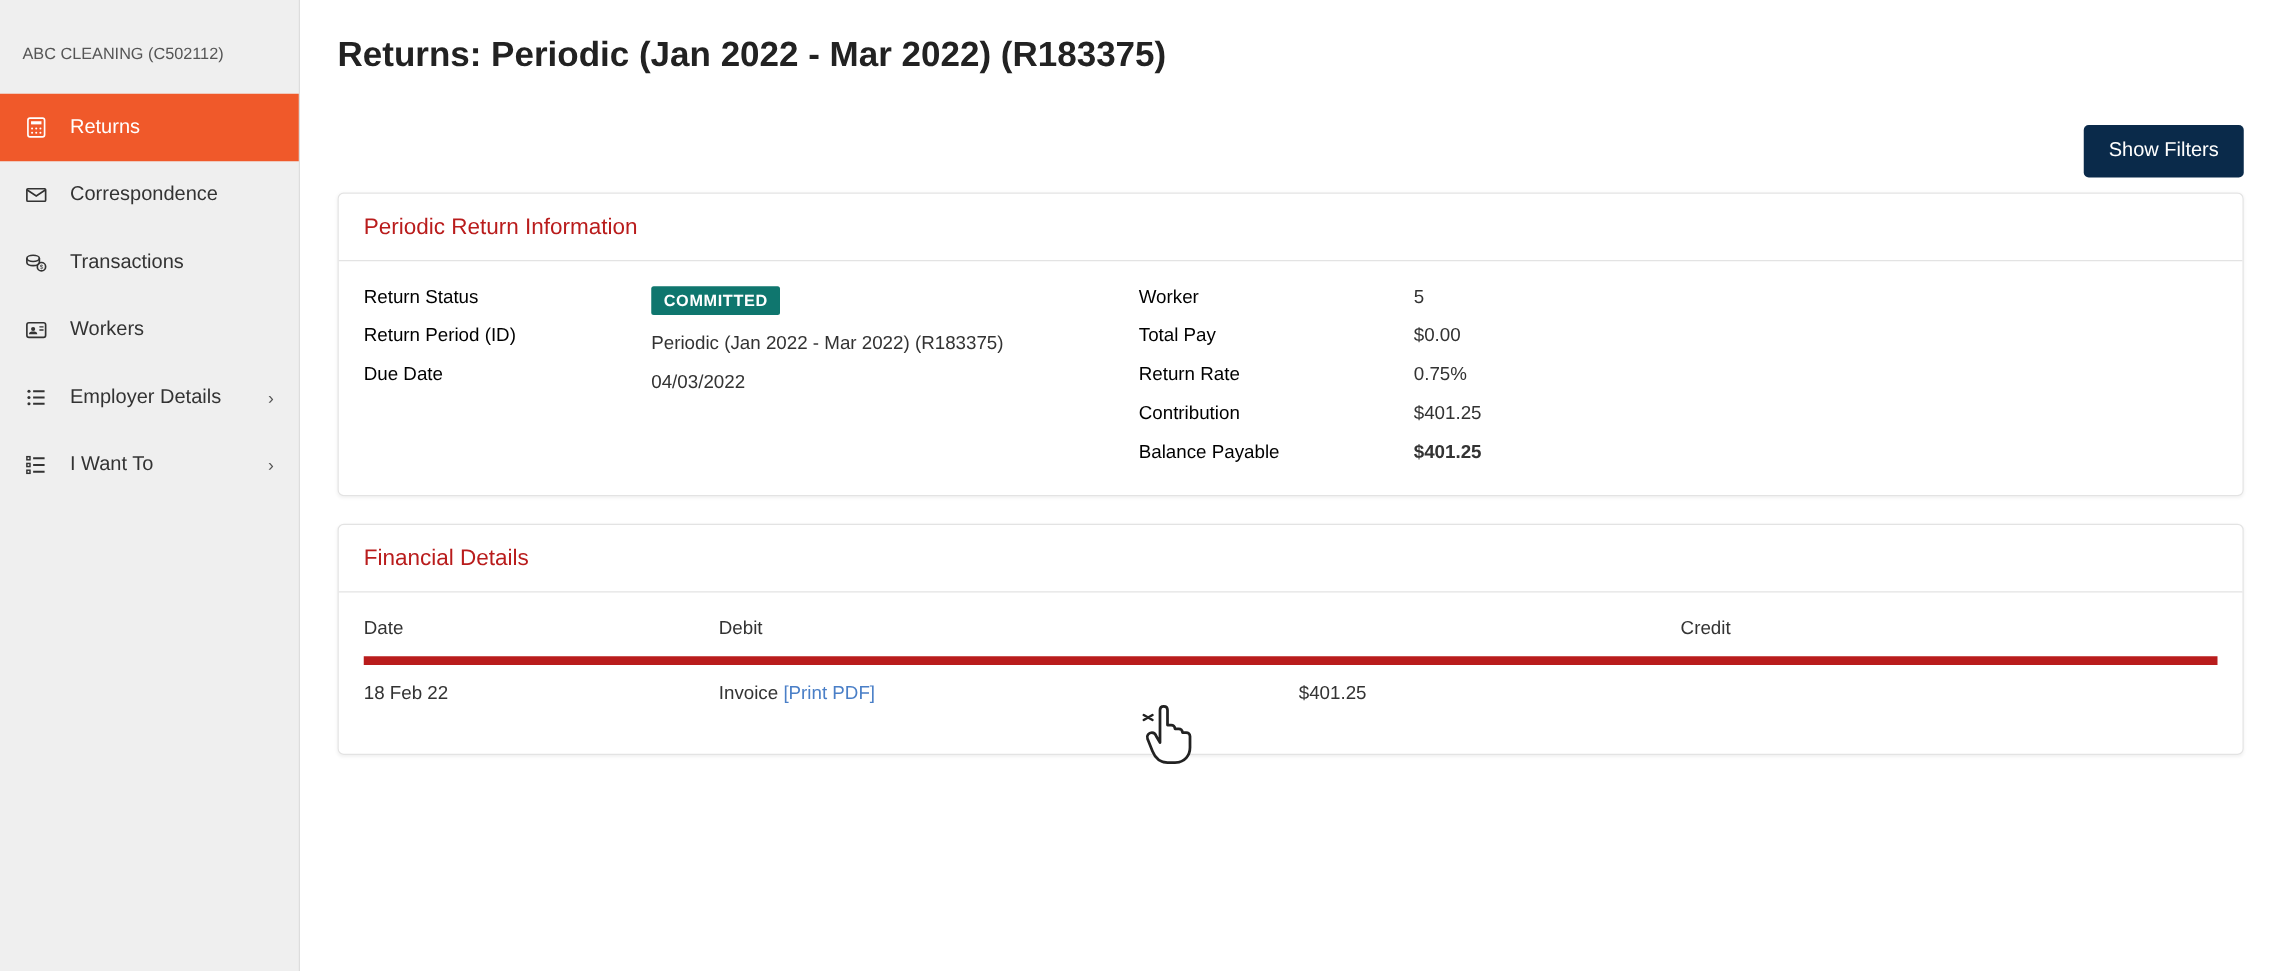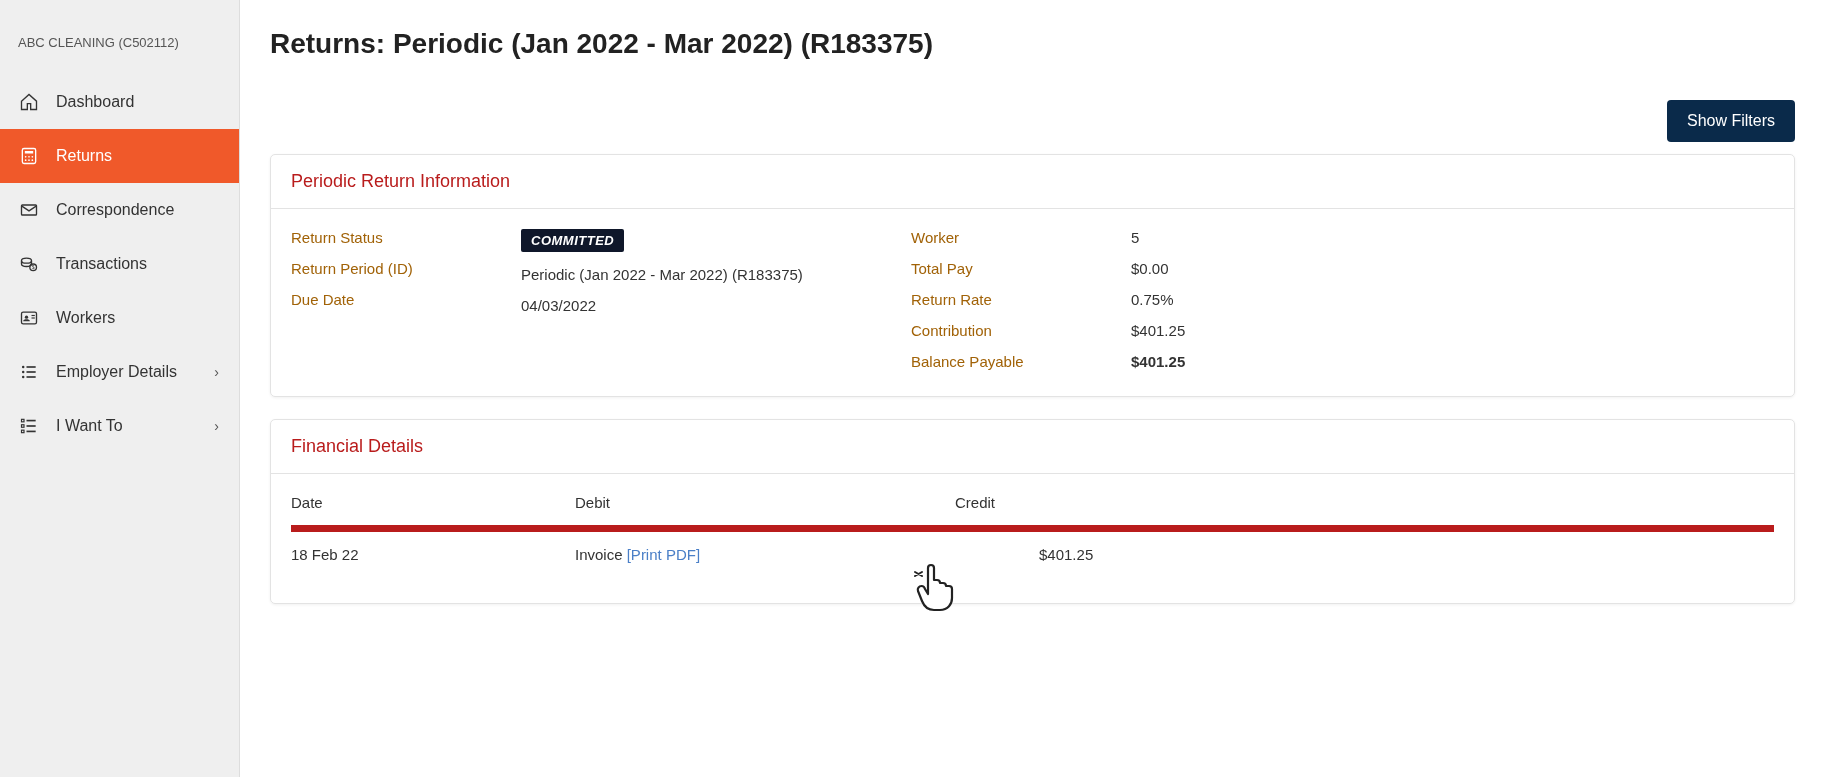--- a/index.html
+++ b/index.html
@@ -111,85 +111,76 @@
       display: flex;
       flex-direction: column;
       gap: 14px;
     }
     .info-col.labels-left { width: 200px; }
     .info-col.values-left { width: 360px; }
     .info-col.labels-right { width: 190px; }
     .info-col.values-right { flex: 1; }
     .info-label {
       font-size: 15px;
-      color: #a16207;
+      color: #000000;
     }
     .info-value {
       font-size: 15px;
       color: #333;
     }
     .info-value.bold {
       font-weight: bold;
     }
     .status-badge {
-      background: #0f172a;
+      background: #0f766e;
       color: #ffffff;
       display: inline-block;
       padding: 4px 10px;
       font-size: 13px;
       font-weight: bold;
       border-radius: 2px;
       letter-spacing: 0.5px;
-      font-style: italic;
     }
     .fin-table {
       width: 100%;
     }
     .fin-header {
       display: flex;
       padding: 0 0 14px 0;
       border-bottom: 7px solid #b91c1c;
       color: #333;
       font-size: 15px;
     }
     .fin-row {
       display: flex;
       padding: 14px 0;
       font-size: 15px;
       color: #333;
     }
     .col-date { width: 284px; }
     .col-desc { width: 464px; }
     .col-debit { width: 380px; }
-    .col-credit { flex: 1; text-align: left; }
+    .col-credit { flex: 1; text-align: center; }
     .print-link {
       color: #4a7fc7;
       cursor: pointer;
     }
     .cursor-hand {
       position: absolute;
       left: 670px;
       top: 560px;
       pointer-events: none;
     }
   </style>
 </head>
 <body>
 
 <div class="sidebar">
   <div class="sidebar-org">ABC CLEANING (C502112)</div>
 
-  <div class="sidebar-item">
-    <span class="icon">
-      <svg viewBox="0 0 24 24" width="20" height="20">
-          <path d="M3 11 L12 3 L21 11 L21 21 L14 21 L14 14 L10 14 L10 21 L3 21 Z" fill="none" stroke="#333" stroke-width="1.6"></path>
-        </svg>
-    </span>
-    <span>Dashboard</span>
-  </div>
 
   <div class="sidebar-item active">
     <span class="icon">
       <svg viewBox="0 0 24 24" width="20" height="20">
           <rect x="4" y="3" width="16" height="18" rx="2" fill="none" stroke="#fff" stroke-width="1.6"></rect>
           <rect x="7" y="6" width="10" height="3" fill="#fff"></rect>
           <circle cx="8" cy="13" r="1" fill="#fff"></circle>
           <circle cx="12" cy="13" r="1" fill="#fff"></circle>
           <circle cx="16" cy="13" r="1" fill="#fff"></circle>
           <circle cx="8" cy="17" r="1" fill="#fff"></circle>

